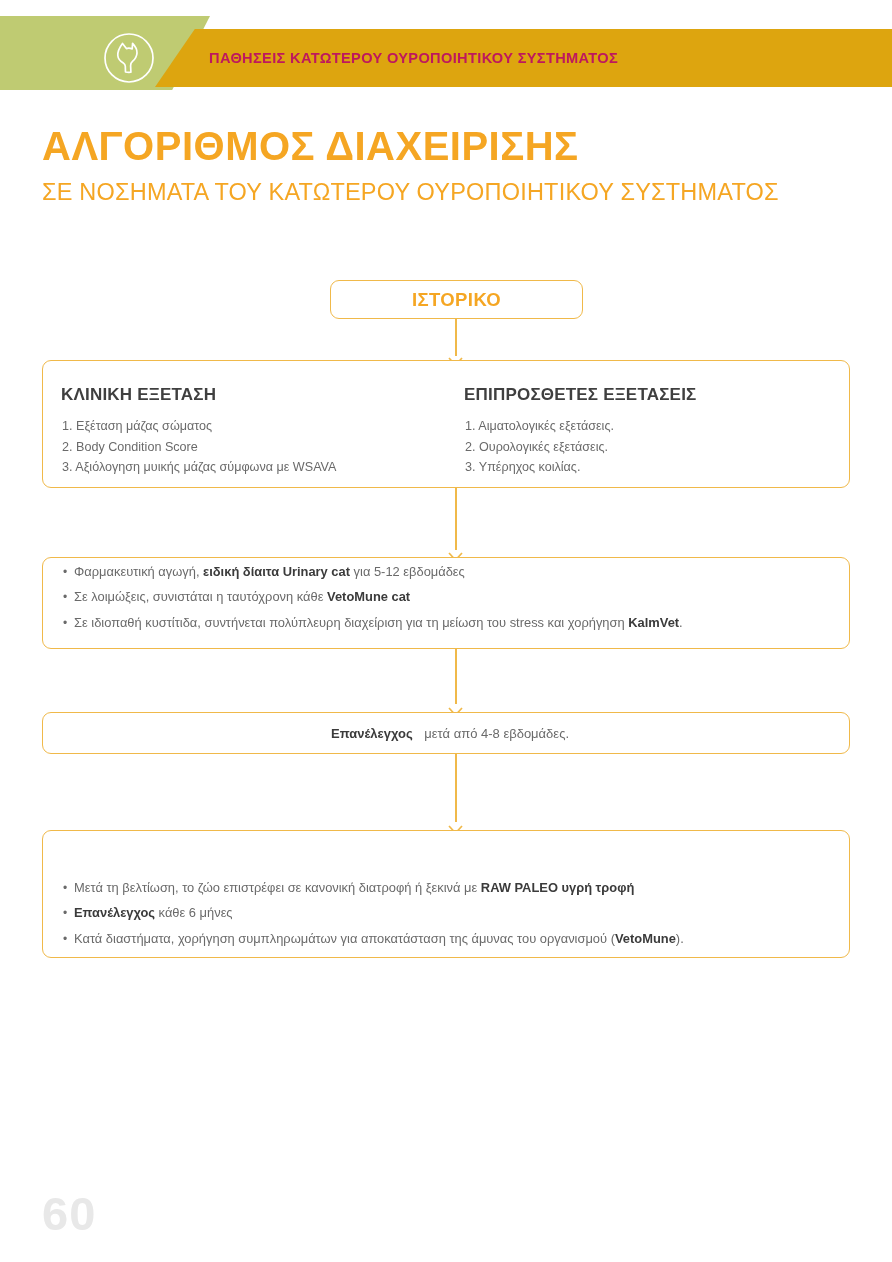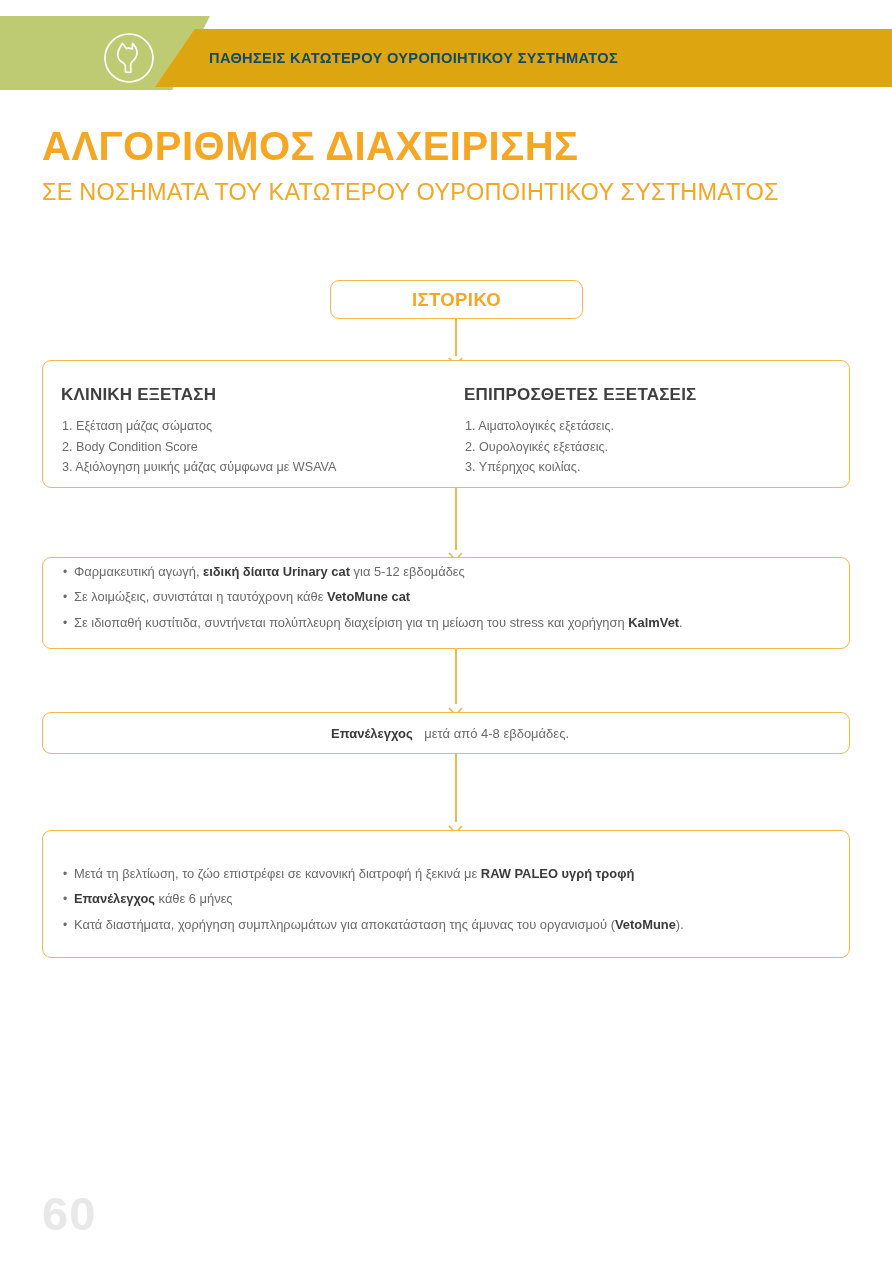--- a/index.html
+++ b/index.html
@@ -43,21 +43,21 @@
     background: #dda50f;
     clip-path: polygon(5.4% 0, 100% 0, 100% 100%, 0 100%);
   }
   .header-title {
     position: absolute;
     left: 209px;
     top: 29px;
     height: 58px;
     display: flex;
     align-items: center;
-    color: #0c4a6e;
+    color: #be185d;
     font-size: 14.6px;
     font-weight: bold;
     letter-spacing: 0.35px;
     white-space: nowrap;
   }
   .header-logo {
     position: absolute;
     left: 102px;
     top: 31px;
     width: 54px;
@@ -160,21 +160,21 @@
     top: 557px;
     width: 808px;
     height: 92px;
     padding: 1px 20px 0 20px;
   }
   .node-final {
     left: 42px;
     top: 830px;
     width: 808px;
     height: 128px;
-    padding: 30px 20px 0 20px;
+    padding: 44px 20px 0 20px;
   }
   .bullet-list {
     margin: 0;
     padding: 0;
     list-style: none;
   }
   .bullet-list li {
     font-size: 12.9px;
     color: #6a6a6a;
     line-height: 1.95;

